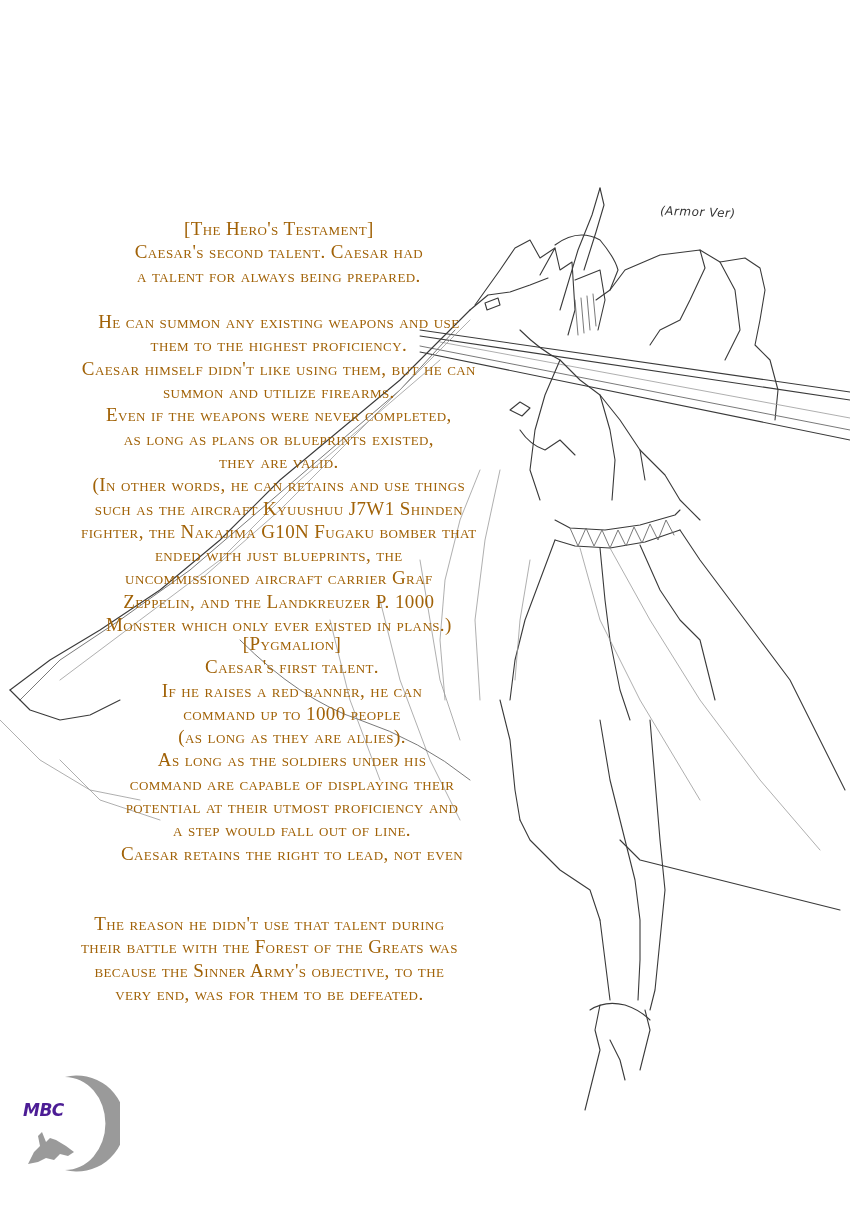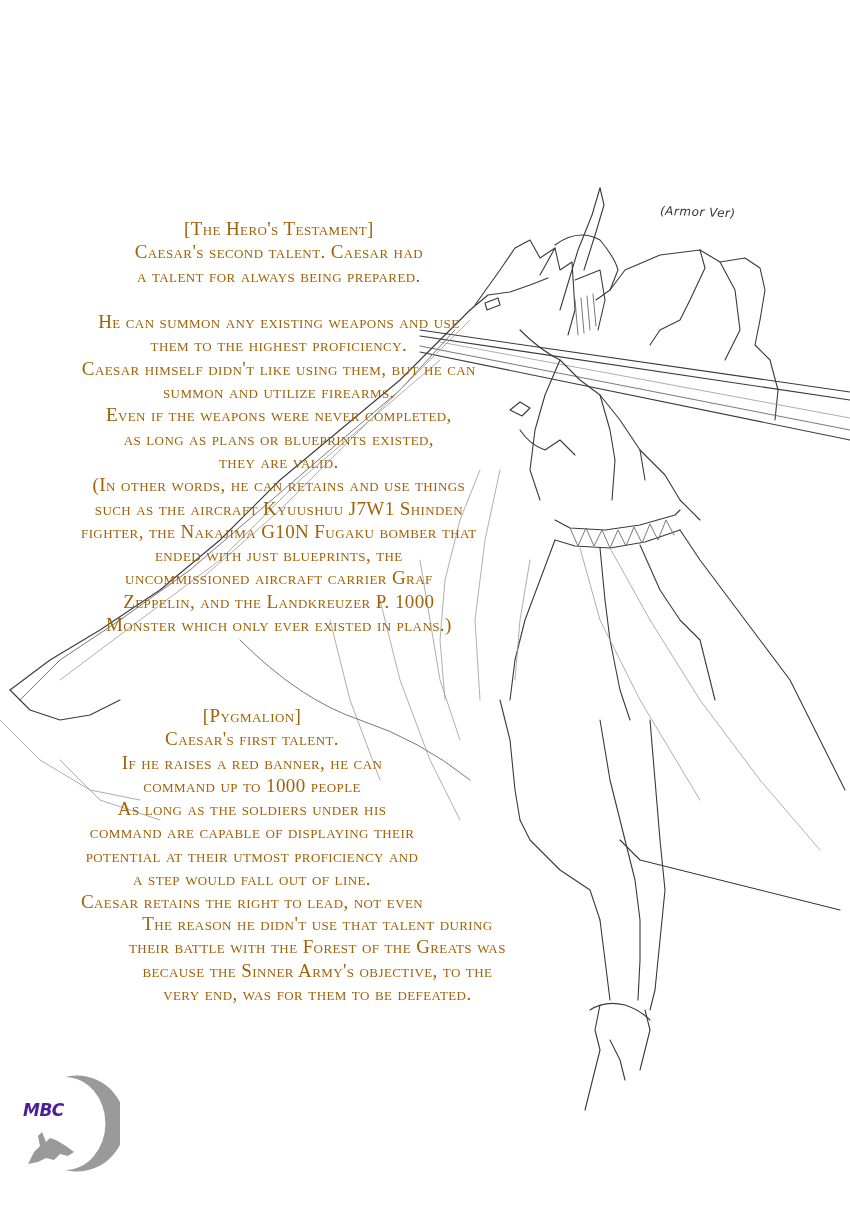--- a/index.html
+++ b/index.html
@@ -60,22 +60,22 @@
       color: #a16207;
       letter-spacing: 0.4px;
       white-space: nowrap;
       text-align: center;
     }
     .text-block .line {
       display: block;
       height: 23.3px;
     }
     .block-testament { top: 217px; }
-    .block-pygmalion { top: 704px; }
-    .block-reason { top: 912px; margin-left: 48px; }
+    .block-pygmalion { top: 632px; margin-left: 40px; }
+    .block-reason { top: 912px; }
 
     .gap { display: block; height: 23.3px; }
 
     .watermark {
       position: absolute;
       left: 10px;
       top: 1072px;
       width: 110px;
       height: 100px;
     }
@@ -193,20 +193,21 @@
     <span class="line">uncommissioned aircraft carrier Graf</span>
     <span class="line">Zeppelin, and the Landkreuzer P. 1000</span>
     <span class="line">Monster which only ever existed in plans.)</span>
   </div>
 
   <div class="text-block block-pygmalion">
     <span class="line">[Pygmalion]</span>
     <span class="line">Caesar's first talent.</span>
     <span class="line">If he raises a red banner, he can</span>
     <span class="line">command up to 1000 people</span>
+    <span class="line">(as long as they are allies).</span>
     <span class="line">As long as the soldiers under his</span>
     <span class="line">command are capable of displaying their</span>
     <span class="line">potential at their utmost proficiency and</span>
     <span class="line">a step would fall out of line.</span>
     <span class="line">Caesar retains the right to lead, not even</span>
   </div>
 
   <div class="text-block block-reason">
     <span class="line">The reason he didn't use that talent during</span>
     <span class="line">their battle with the Forest of the Greats was</span>

